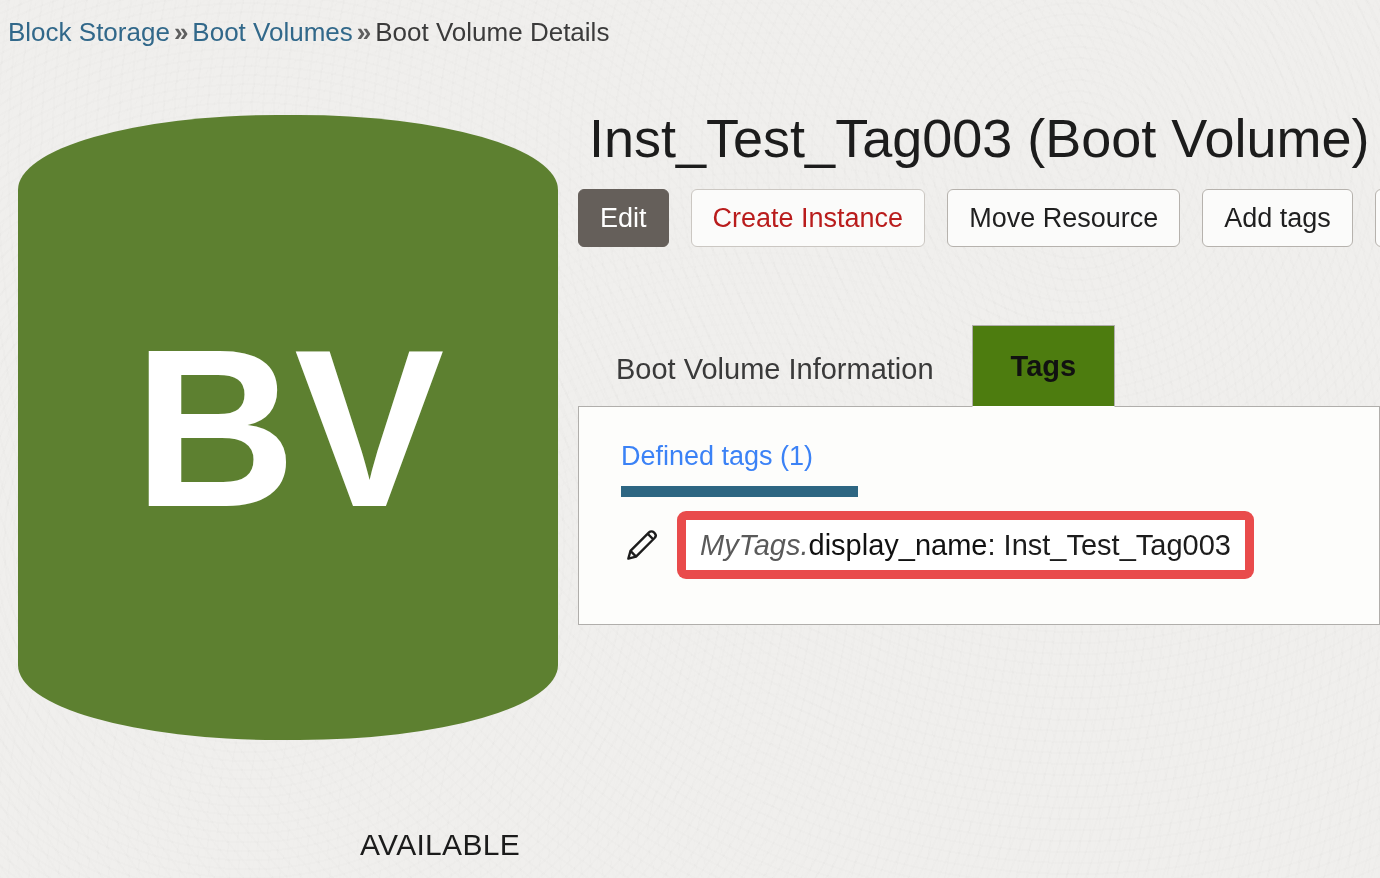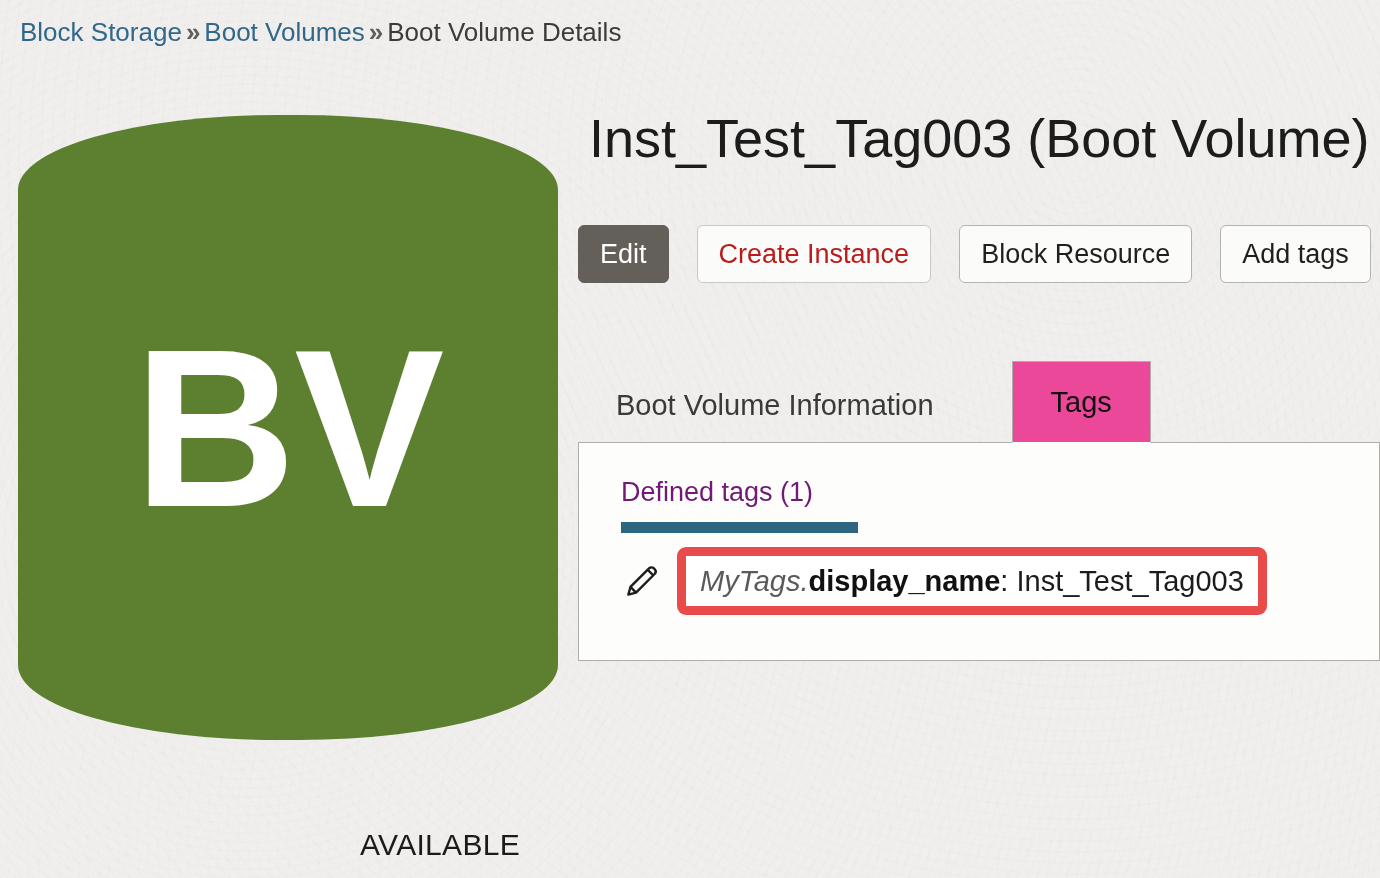--- a/index.html
+++ b/index.html
@@ -24,21 +24,21 @@
     background-image:
       repeating-radial-gradient(circle at 18% 62%, rgba(0,0,0,.016) 0 2px, rgba(255,255,255,0) 2px 9px),
       repeating-radial-gradient(circle at 78% 18%, rgba(0,0,0,.014) 0 2px, rgba(255,255,255,0) 2px 11px),
       repeating-radial-gradient(circle at 55% 95%, rgba(0,0,0,.013) 0 2px, rgba(255,255,255,0) 2px 10px),
       repeating-linear-gradient(102deg, rgba(0,0,0,.010) 0 1px, rgba(255,255,255,0) 1px 7px);
   }
 
   
   #breadcrumb {
     position: absolute;
-    left: 20px;
+    left: 8px;
     top: 16px;
     font-size: 26px;
     line-height: 32px;
     white-space: nowrap;
     color: #3b3b3b;
   }
   #breadcrumb .crumb-link {
     color: #31688a;
     cursor: pointer;
   }
@@ -98,22 +98,22 @@
     color: #1c1c1c;
     white-space: nowrap;
     font-weight: normal;
     margin: 11px;
   }
 
   
   #action-bar {
     display: flex;
     align-items: flex-start;
-    gap: 28px;
-    margin-top: 56px;
+    gap: 22px;
+    margin-top: 20px;
     height: 58px;
   }
   .btn {
     height: 58px;
     box-sizing: border-box;
     padding: 0 21px;
     border-radius: 6px;
     font-size: 27px;
     display: flex;
     align-items: center;
@@ -143,59 +143,58 @@
 
   
   #tab-strip {
     margin-top: 78px;
     display: flex;
     align-items: flex-end;
     height: 82px;
     border-bottom: 1px solid #b0aeab;
     width: 802px;
     box-sizing: border-box;
-    gap: 40px;
   }
   .tab {
     font-size: 29px;
     color: #3a3a3a;
     padding: 0 38px;
     height: 74px;
     display: flex;
     align-items: center;
     cursor: pointer;
     box-sizing: border-box;
     background: transparent;
   }
   .tab.active {
-    background: #ec4899;
+    background: #4d7c0f;
     border: 1px solid #b0aeab;
     border-bottom: 1px solid #ffffff;
     color: #111111;
-    font-weight: normal;
+    font-weight: bold;
     height: 82px;
     margin-bottom: -1px;
     position: relative;
     z-index: 3;
   }
 
   
   #tags-panel {
     width: 802px;
     box-sizing: border-box;
     background: #fdfdfb;
     border: 1px solid #b0aeab;
     border-top: none;
     height: 218px;
     position: relative;
     padding: 34px 0 0 42px;
   }
   #defined-tags-heading {
     font-size: 27px;
-    color: #701a75;
+    color: #3b82f6;
     margin: 0 0 14px 0;
     font-weight: normal;
   }
   #defined-tags-underline {
     width: 237px;
     height: 11px;
     background: #2d6682;
     margin-left: 0;
   }
   #tag-row {
@@ -219,21 +218,21 @@
   }
   #tag-value-box {
     background: #ffffff;
     padding: 6px 14px;
     font-size: 29px;
     line-height: 38px;
     color: #1c1c1c;
     white-space: nowrap;
   }
   #tag-ns { color: #5a5a5a; font-style: italic; }
-  #tag-key { font-weight: bold; color: #111111; }
+  #tag-key { font-weight: normal; color: #111111; }
   #tag-val { color: #1c1c1c; }
 </style>
 </head>
 <body>
 
 <div id="texture"></div>
 
 <div id="breadcrumb">
   <span class="crumb-link">Block Storage</span><span class="crumb-sep">»</span><span class="crumb-link">Boot Volumes</span><span class="crumb-sep">»</span><span class="crumb-current">Boot Volume Details</span>
 </div>
@@ -245,21 +244,21 @@
   <div id="status-text">AVAILABLE</div>
 </div>
 
 <div id="detail-col">
 
   <h1 id="page-title">Inst_Test_Tag003 (Boot Volume)</h1>
 
   <div id="action-bar">
     <div class="btn primary">Edit</div>
     <div class="btn disabled">Create Instance</div>
-    <div class="btn">Block Resource</div>
+    <div class="btn">Move Resource</div>
     <div class="btn">Add tags</div>
     <div class="btn clipped"></div>
 
   </div>
 
   <div id="tab-strip">
     <div class="tab">Boot Volume Information</div>
     <div class="tab active">Tags</div>
   </div>
 

